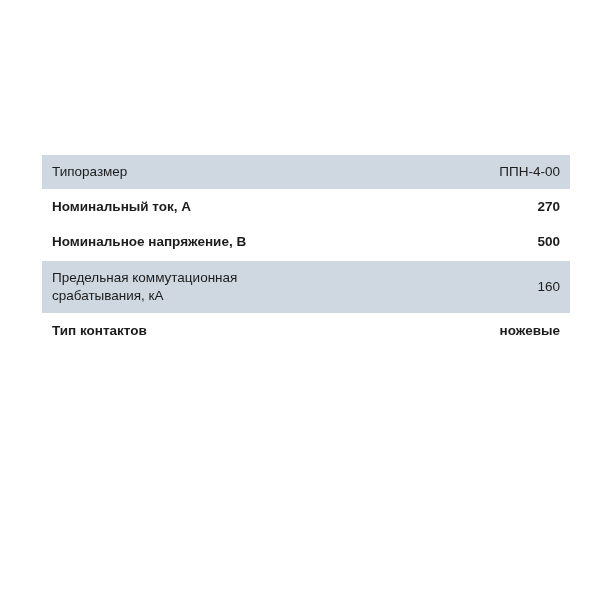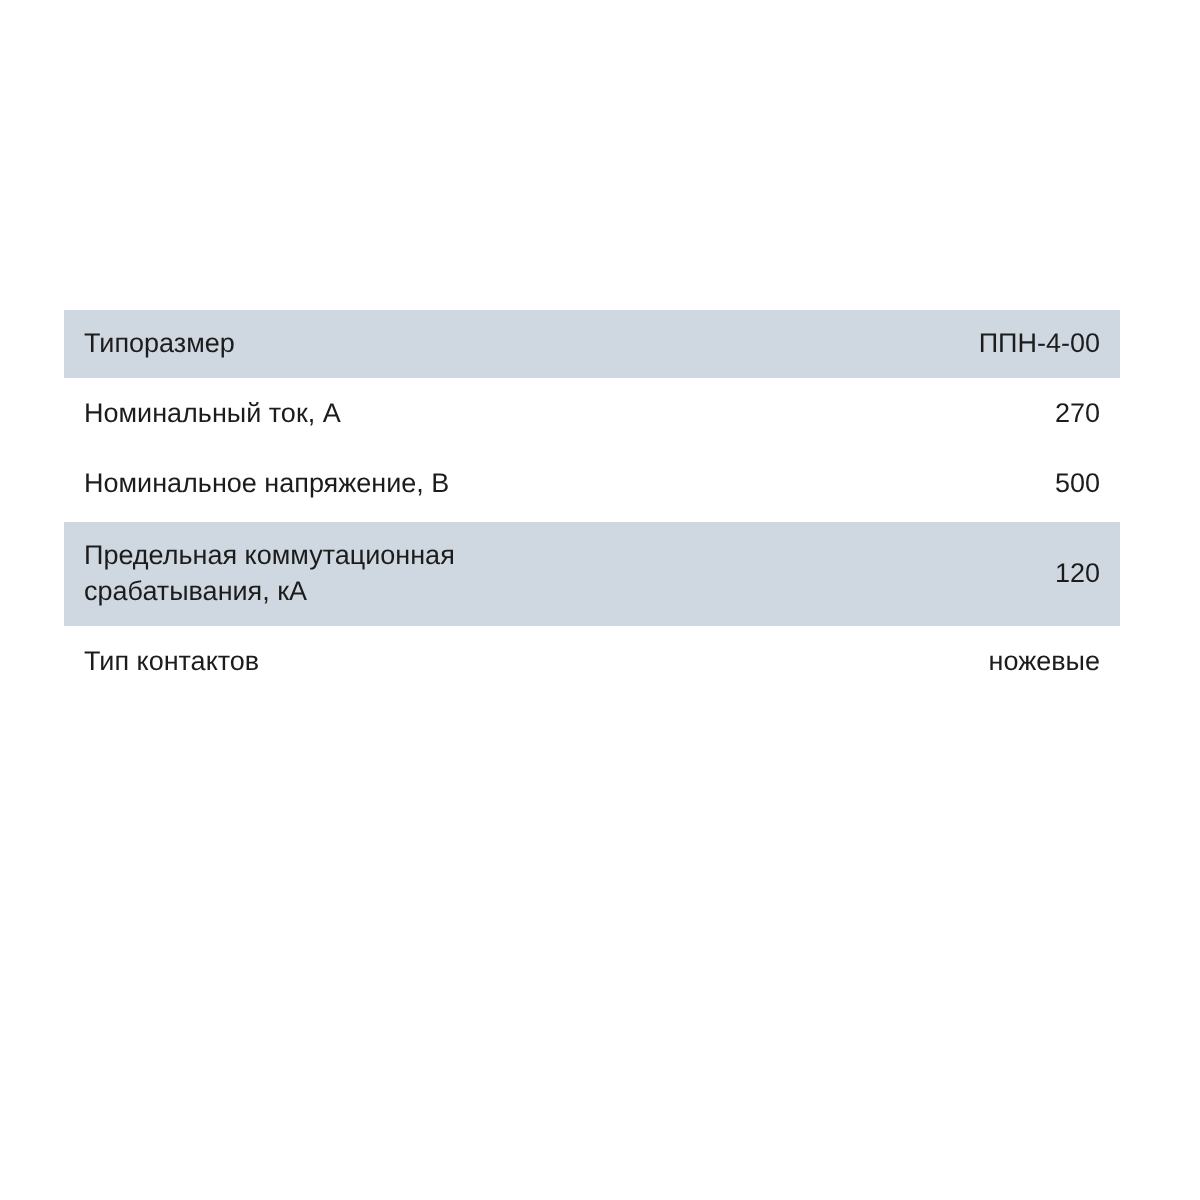--- a/index.html
+++ b/index.html
@@ -14,34 +14,35 @@
     overflow: hidden;
   }
   .page {
     position: relative;
     width: 600px;
     height: 600px;
     box-sizing: border-box;
   }
   .spec-table {
     position: absolute;
-    left: 32px;
+    left: 42px;
     top: 155px;
     width: 528px;
     border-collapse: collapse;
     table-layout: fixed;
   }
   .spec-table tr {
     border-bottom: 1px solid #ffffff;
   }
   .spec-table tr.shaded {
     background: #cfd8e0;
   }
   .spec-table tr.plain {
     background: #ffffff;
+    font-weight: bold;
   }
   .spec-table td {
     padding: 8px 10px;
     font-size: 13.5px;
     color: #1c1c1c;
     line-height: 1.35;
     vertical-align: middle;
   }
   .spec-table td.label {
     text-align: left;
@@ -69,21 +70,21 @@
         <tr class="plain">
           <td class="label">Номинальный ток, А</td>
           <td class="value">270</td>
         </tr>
         <tr class="plain">
           <td class="label">Номинальное напряжение, В</td>
           <td class="value">500</td>
         </tr>
         <tr class="shaded">
           <td class="label">Предельная коммутационная срабатывания, кА</td>
-          <td class="value">120</td>
+          <td class="value">160</td>
         </tr>
         <tr class="plain">
           <td class="label">Тип контактов</td>
           <td class="value">ножевые</td>
         </tr>
       </tbody>
   </table>
 </div>
 
 </body></html>

